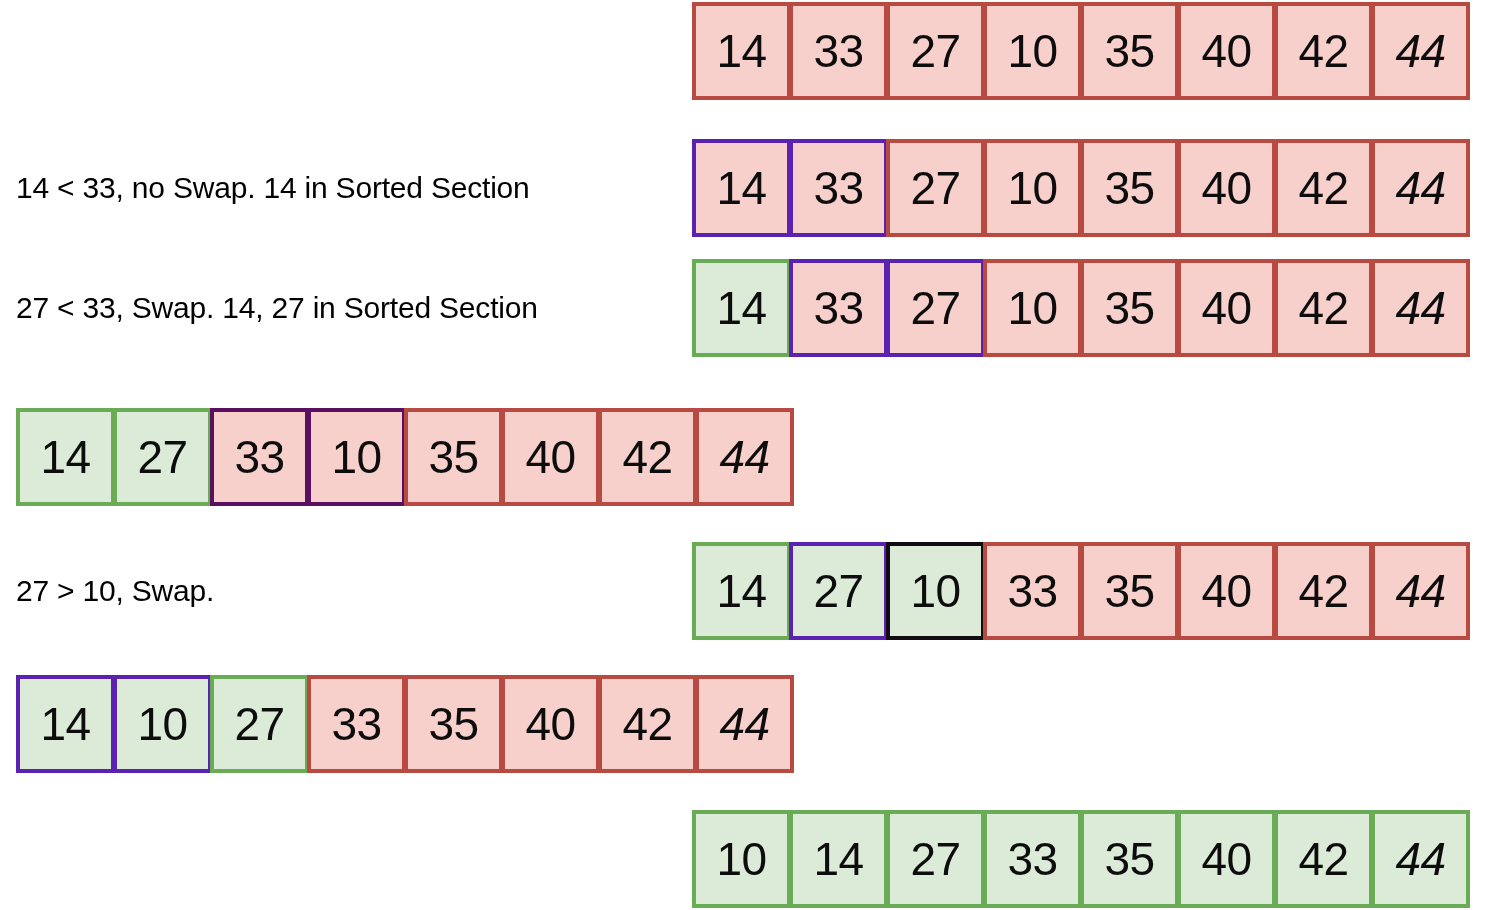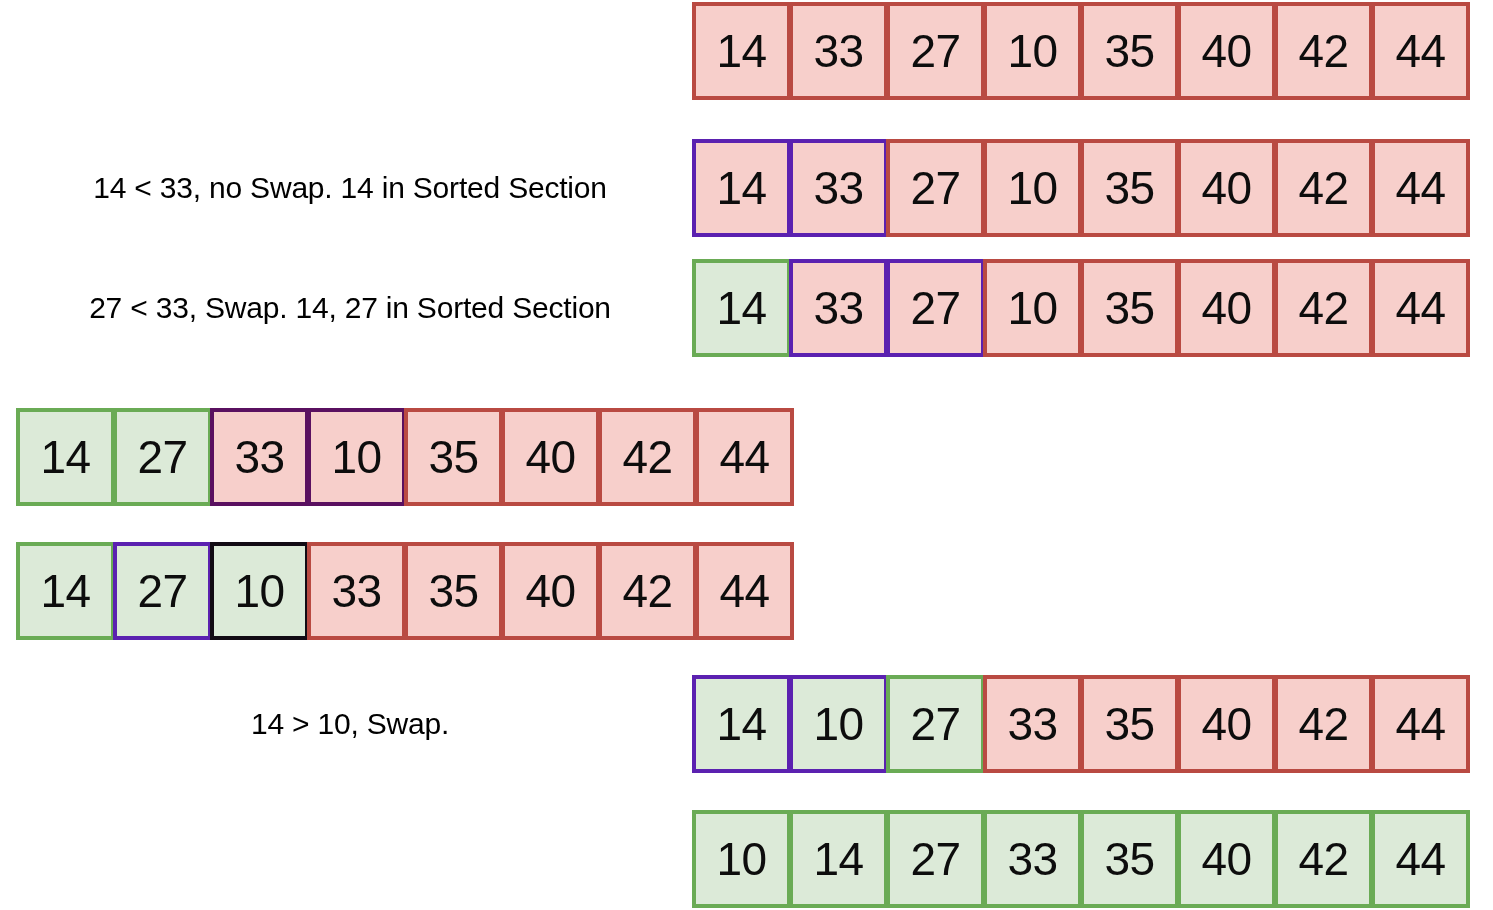--- a/index.html
+++ b/index.html
@@ -26,21 +26,21 @@
     left: 0;
     width: 1493px;
     display: flex;
     flex-direction: row;
     align-items: center;
   }
 
   .step-label {
     width: 676px;
     flex: 0 0 676px;
-    text-align: center;
+    text-align: left;
     padding-right: 8px;
     box-sizing: border-box;
     font-size: 30px;
     font-weight: 400;
     color: #000000;
     line-height: 1.28;
     letter-spacing: -0.2px;
     white-space: pre-line;
   }
   .step-label.centered-wrap {
@@ -65,21 +65,21 @@
     margin-right: -2px;
     display: flex;
     align-items: center;
     justify-content: center;
     font-size: 46px;
     font-weight: 400;
     color: #0d0d0d;
     background: #f7cfcb;
     letter-spacing: -0.5px;
   }
-  .cell:last-child { margin-right: 0; }
+  .cell:last-child { margin-right: 0; font-style: italic; }
 
   .cell.fill-pink   { background: #f7cfcb; }
   .cell.fill-green  { background: #dcead8; }
 
   .cell.b-red    { border-color: #b94a42; }
   .cell.b-green  { border-color: #6aab55; }
   .cell.b-purple { border-color: #5b21b0; }
   .cell.b-darkpurple { border-color: #5a1060; }
   .cell.b-black  { border-color: #120b14; }
 </style>
@@ -132,33 +132,33 @@
         <div class="cell fill-green b-green">27</div>
         <div class="cell fill-pink b-darkpurple">33</div>
         <div class="cell fill-pink b-darkpurple">10</div>
         <div class="cell fill-pink b-red">35</div>
         <div class="cell fill-pink b-red">40</div>
         <div class="cell fill-pink b-red">42</div>
         <div class="cell fill-pink b-red">44</div>
       </div>
     </div>
     <div class="step-row" style="top: 542px;">
+      <div class="step-label">27 &gt; 10,  Swap.</div>
       <div class="array-row">
         <div class="cell fill-green b-green">14</div>
         <div class="cell fill-green b-purple">27</div>
         <div class="cell fill-green b-black">10</div>
         <div class="cell fill-pink b-red">33</div>
         <div class="cell fill-pink b-red">35</div>
         <div class="cell fill-pink b-red">40</div>
         <div class="cell fill-pink b-red">42</div>
         <div class="cell fill-pink b-red">44</div>
       </div>
     </div>
     <div class="step-row" style="top: 675px;">
-      <div class="step-label">14 &gt; 10, Swap.</div>
       <div class="array-row">
         <div class="cell fill-green b-purple">14</div>
         <div class="cell fill-green b-purple">10</div>
         <div class="cell fill-green b-green">27</div>
         <div class="cell fill-pink b-red">33</div>
         <div class="cell fill-pink b-red">35</div>
         <div class="cell fill-pink b-red">40</div>
         <div class="cell fill-pink b-red">42</div>
         <div class="cell fill-pink b-red">44</div>
       </div>

